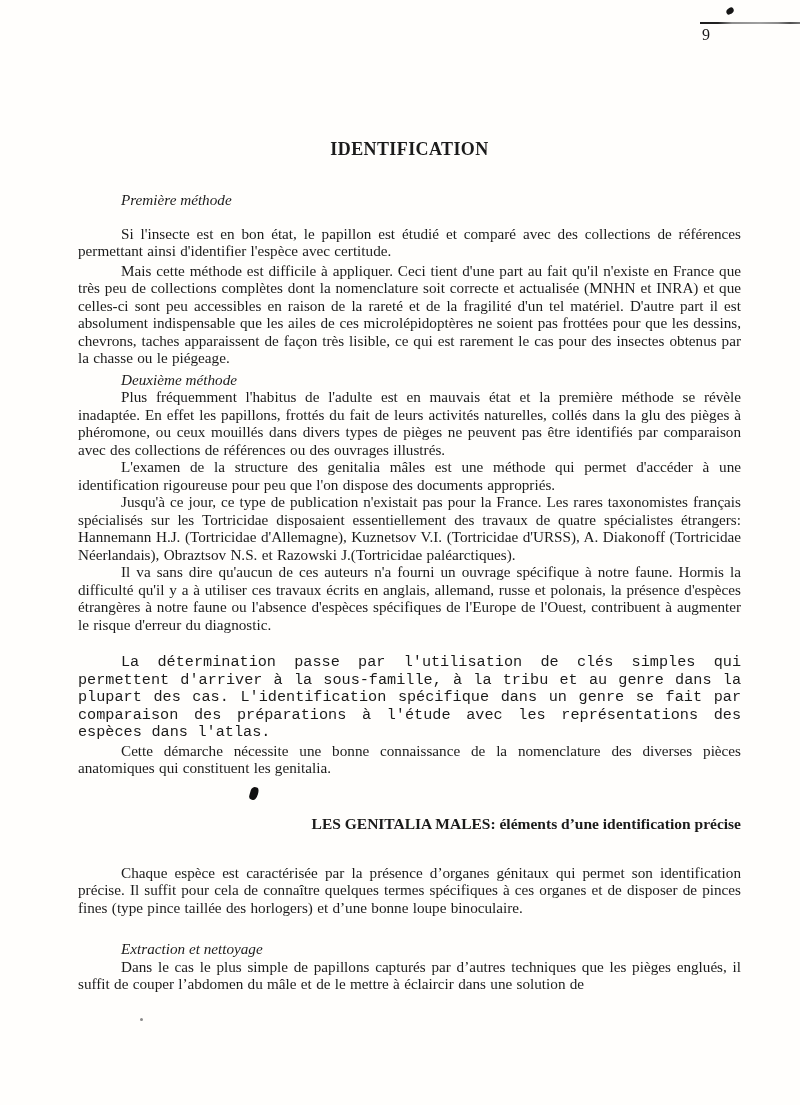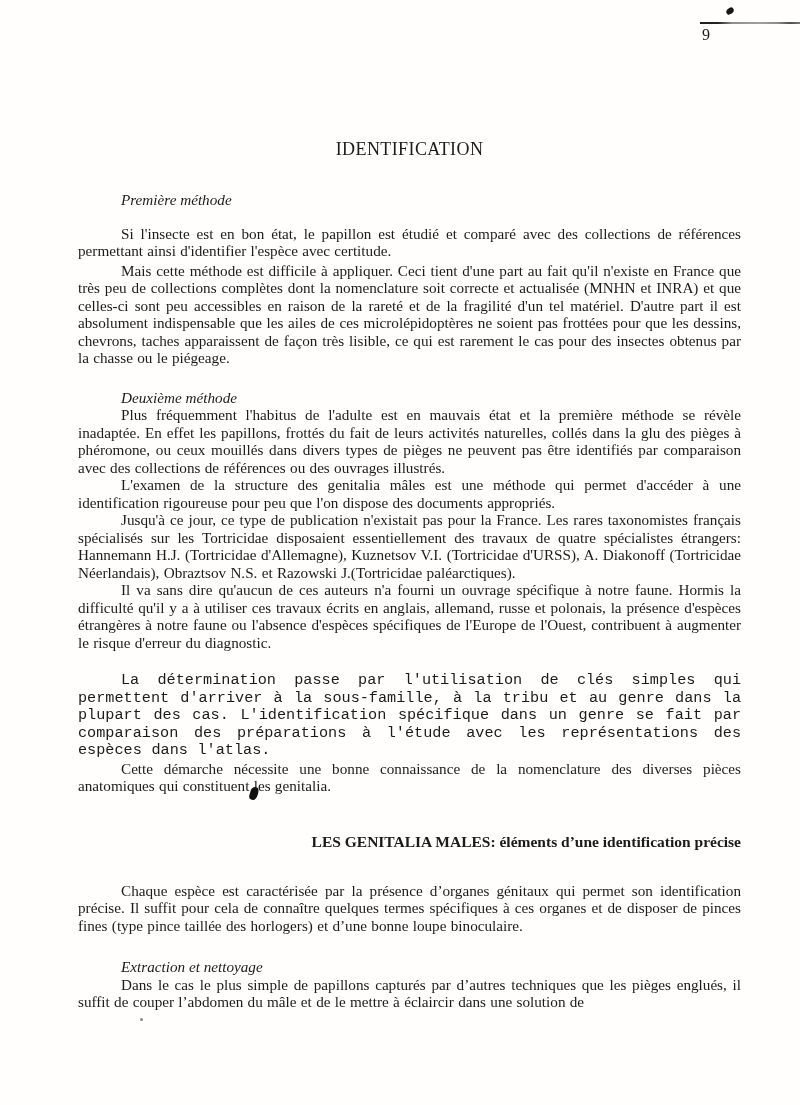--- a/index.html
+++ b/index.html
@@ -51,41 +51,41 @@
     position: absolute;
     left: 78px;
     top: 0;
     width: 663px;
   }
   .title {
     margin-top: 139px;
     text-align: center;
     font-size: 18px;
     line-height: 20px;
-    font-weight: normal;
+    font-weight: bold;
     letter-spacing: 0.4px;
   }
   .para {
     font-size: 15.2px;
     line-height: 17.5px;
     text-align: justify;
     text-indent: 43px;
     word-spacing: 0.5px;
   }
   .intro       { margin-top: 56px; }
   .subhead {
     font-size: 15.2px;
     line-height: 17.5px;
     font-style: italic;
     text-indent: 43px;
   }
   .sh-method1  { margin-top: 32px; }
   .m1-p1       { margin-top: 16px; }
   .m1-p2       { margin-top: 2px; }
-  .sh-method2  { margin-top: 22px; }
+  .sh-method2  { margin-top: 4px; }
   .m2-p1       { margin-top: 0; }
   .det-p1      { margin-top: 21px; font-family: Liberation Mono, monospace; }
   .section-head {
     margin-top: 38px;
     font-size: 15.5px;
     line-height: 18px;
     text-align: right;
   }
   .gen-p1      { margin-top: 31px; }
   .sh-extract  { margin-top: 24px; }

